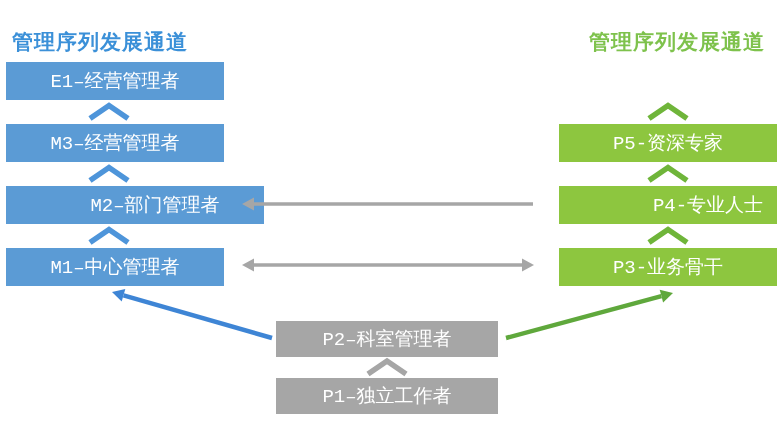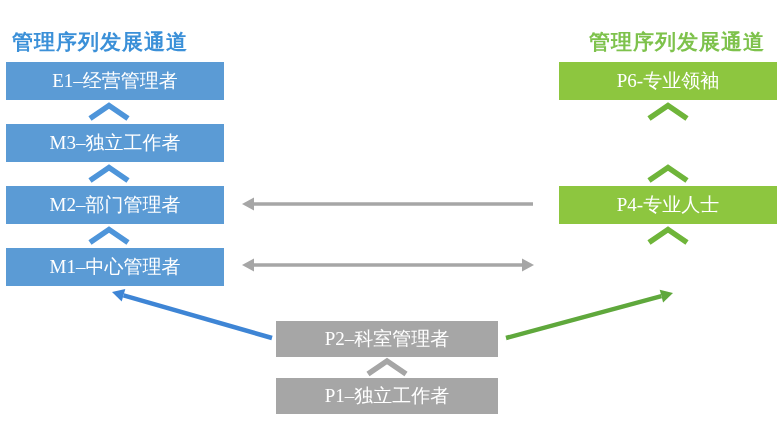--- a/index.html
+++ b/index.html
@@ -2,21 +2,21 @@
 <html style="--bg: #ffffff; --text-white: #ffffff; --blue-box: #5B9BD5; --blue-title: #3B90D8; --blue-chevron: #4E95DA; --blue-arrow: #3E85D5; --green-box: #8DC63F; --green-title: #7EC24C; --green-chevron: #6FB53A; --green-arrow: #5FA83C; --gray-box: #A6A6A6; --gray-arrow: #A6A6A6;"><head>
 <meta charset="utf-8">
 <style>
   html, body { margin: 0; padding: 0; background: #ffffff; }
   #stage {
     position: relative;
     width: 777px;
     height: 438px;
     background: var(--bg, #ffffff);
     overflow: hidden;
-    font-family: Liberation Serif, serif;
+    font-family: Liberation Mono, monospace;
   }
   .title {
     position: absolute;
     top: 28px;
     font-size: 21px;
     font-weight: 600;
     letter-spacing: 1px;
     white-space: nowrap;
   }
   .title.left  { left: 12px;  color: var(--blue-title); }
@@ -31,21 +31,21 @@
     font-size: 19px;
     font-weight: 400;
     white-space: nowrap;
   }
   .box.blue  { left: 6px;     width: 218px; height: 38px; background: var(--blue-box); }
   .box.green { left: 559px; width: 218px; height: 38px; background: var(--green-box); }
   .box.gray  { left: 276px; width: 222px; height: 36px; background: var(--gray-box); }
 
   .y0 { top: 62px; }
   .y1 { top: 124px; }
-  .y2 { top: 186px; }
+  .y2 { top: 186px; padding-left: 40px; }
   .y3 { top: 248px; }
   .g0 { top: 321px; }
   .g1 { top: 378px; }
 
   svg.overlay {
     position: absolute;
     left: 0; top: 0;
     width: 777px; height: 438px;
     pointer-events: none;
   }
@@ -63,26 +63,27 @@
 </style>
 </head>
 <body>
 
 <div id="stage">
 
   <div class="title left">管理序列发展通道</div>
   <div class="title right">管理序列发展通道</div>
 
   <div class="box blue y0">E1–经营管理者</div>
-  <div class="box blue y1">M3–独立工作者</div>
+  <div class="box blue y1">M3–经营管理者</div>
   <div class="box blue y2">M2–部门管理者</div>
   <div class="box blue y3">M1–中心管理者</div>
 
-  <div class="box green y0">P6-专业领袖</div>
+  <div class="box green y1">P5-资深专家</div>
   <div class="box green y2">P4-专业人士</div>
+  <div class="box green y3">P3-业务骨干</div>
 
   <div class="box gray g0">P2–科室管理者</div>
   <div class="box gray g1">P1–独立工作者</div>
 
   <svg class="overlay" viewBox="0 0 777 438">
 
     <g>
       <polyline class="chev blue" points="90,118.5 109,105.5 128,118.5"></polyline>
       <polyline class="chev blue" points="90,180.5 109,167.5 128,180.5"></polyline>
       <polyline class="chev blue" points="90,242.5 109,229.5 128,242.5"></polyline>

